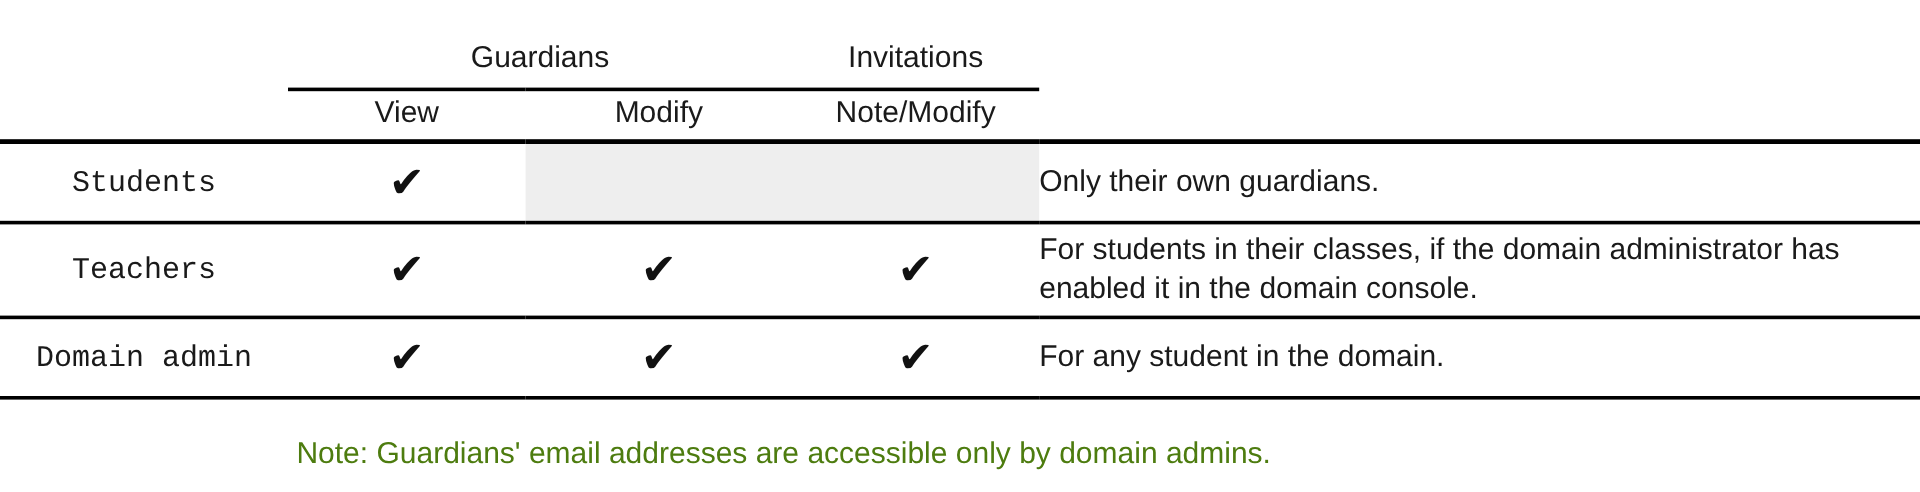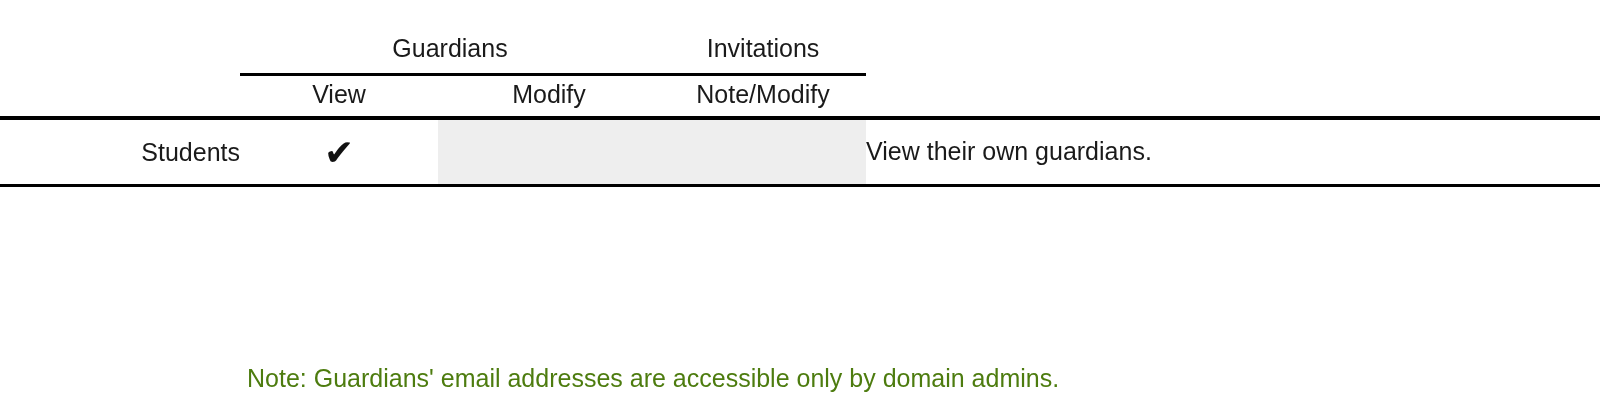--- a/index.html
+++ b/index.html
@@ -83,23 +83,24 @@
   }
   .data-row td {
     height: 64px;
   }
   .data-row.tall td {
     height: 76px;
   }
 
   .role-cell {
     font-size: 25px;
-    text-align: right;
+    text-align: center;
     padding-left: 52px;
     white-space: nowrap;
+    font-family: Liberation Mono, monospace;
   }
 
   .mark-cell {
     text-align: center;
     font-size: 34px;
     line-height: 1;
   }
   .check {
     display: inline-block;
     font-size: 36px;
@@ -168,23 +169,49 @@
 
     <tbody>
 
       <tr class="data-row">
         <td class="role-cell">Students</td>
         <td class="mark-cell">
           <span class="check">✔</span>
         </td>
         <td class="mark-cell empty shade"></td>
         <td class="mark-cell empty shade"></td>
-        <td class="notes-cell">View their own guardians.</td>
-      </tr>
-
-
+        <td class="notes-cell">Only their own guardians.</td>
+      </tr>
+
+      <tr class="data-row tall">
+        <td class="role-cell">Teachers</td>
+        <td class="mark-cell">
+          <span class="check">✔</span>
+        </td>
+        <td class="mark-cell">
+          <span class="check">✔</span>
+        </td>
+        <td class="mark-cell">
+          <span class="check">✔</span>
+        </td>
+        <td class="notes-cell">For students in their classes, if the domain administrator has enabled it in the domain console.</td>
+      </tr>
+
+      <tr class="data-row">
+        <td class="role-cell">Domain admin</td>
+        <td class="mark-cell">
+          <span class="check">✔</span>
+        </td>
+        <td class="mark-cell">
+          <span class="check">✔</span>
+        </td>
+        <td class="mark-cell">
+          <span class="check">✔</span>
+        </td>
+        <td class="notes-cell">For any student in the domain.</td>
+      </tr>
 
     </tbody>
   </table>
 
   <div class="note">Note: Guardians' email addresses are accessible only by domain admins.</div>
 
 </div>
 
 </body></html>

